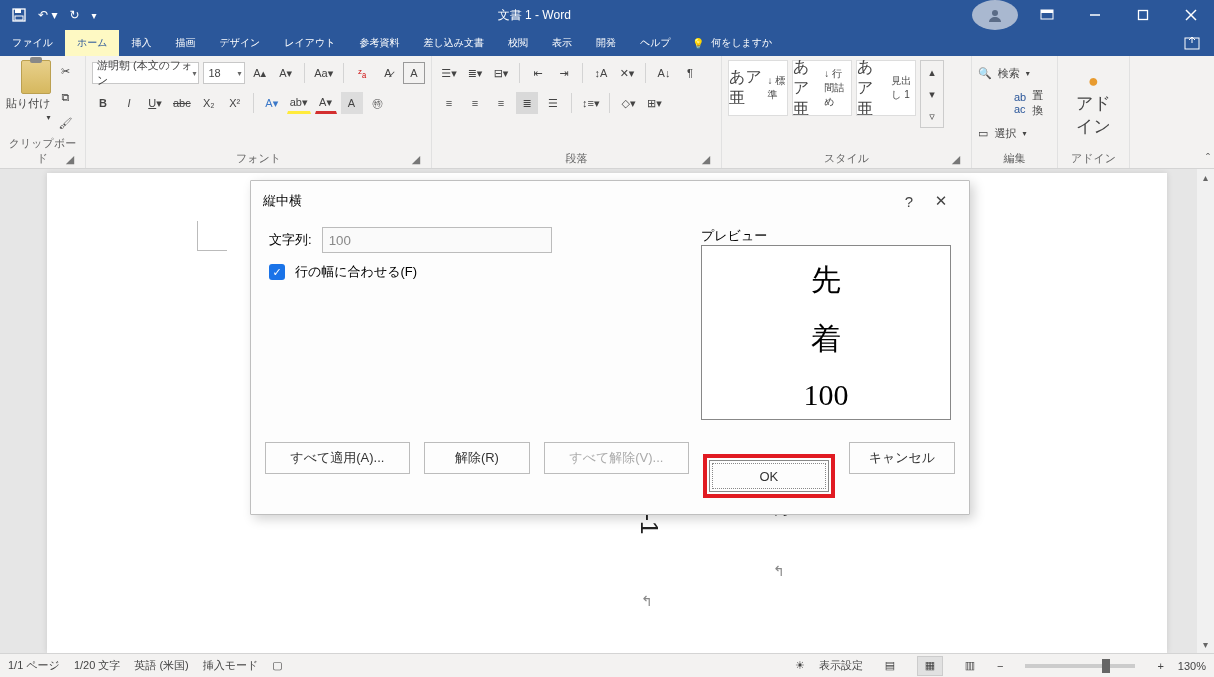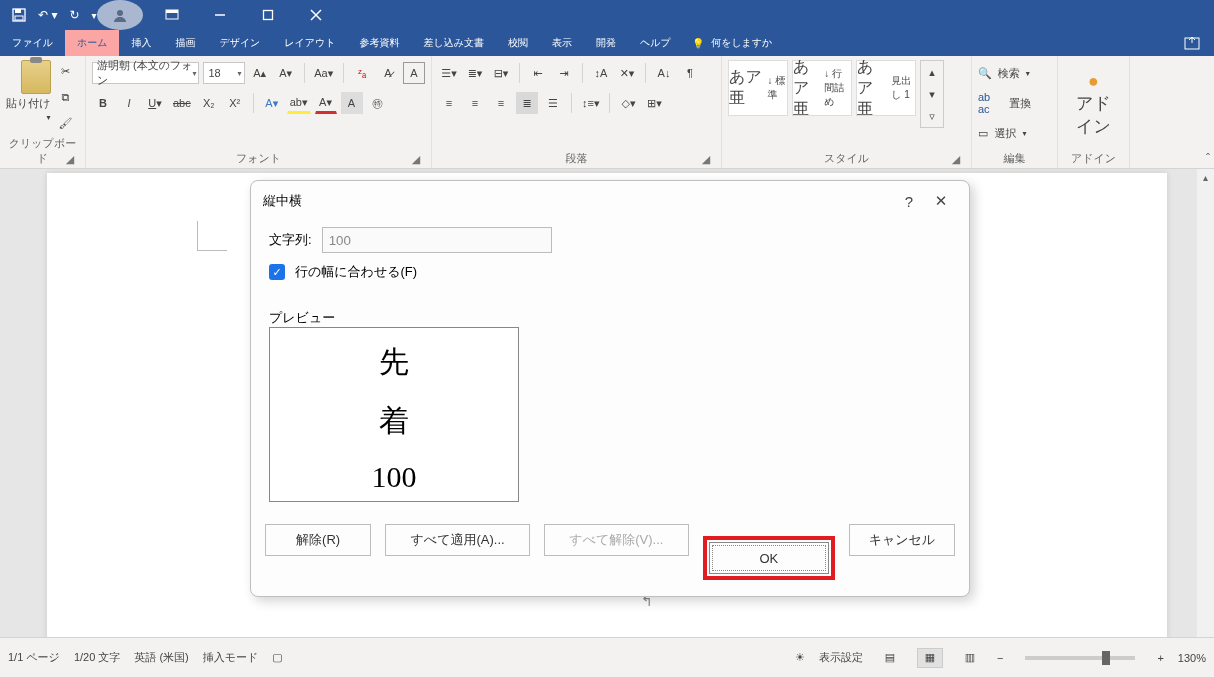--- a/index.html
+++ b/index.html
@@ -10,21 +10,21 @@
 .titlebar .qat { display: flex; gap: 12px; padding-left: 12px; align-items: center; }
 .titlebar .qat span { cursor: pointer; }
 .titlebar .title { flex: 1; text-align: center; }
 .titlebar .winctl { display: flex; align-items: center; gap: 2px; }
 .titlebar .winctl > div { width: 46px; height: 30px; display: flex; align-items: center; justify-content: center; cursor: pointer; }
 .titlebar .acct { width: 24px; height: 24px; border-radius: 50%; background: #a9b8d0; display: flex; align-items: center; justify-content: center; margin-right: 4px; }
 
 
 .tabstrip { height: 26px; background: #2b579a; display: flex; align-items: stretch; color: #fff; font-size: 10px; }
 .tabstrip .tab { padding: 0 12px; display: flex; align-items: center; cursor: pointer; }
-.tabstrip .tab.active { background: #fca5a5; color: #2b579a; }
+.tabstrip .tab.active { background: #fef9c3; color: #2b579a; }
 .tabstrip .tell { display:flex; align-items:center; gap:6px; padding:0 10px;}
 .tabstrip .share { margin-left: auto; width: 44px; display: flex; align-items: center; justify-content: center; }
 
 
 .ribbon { height: 113px; background: #f3f2f1; border-bottom: 1px solid #d4d4d4; display: flex; font-size: 11px; color: #444; position:relative; }
 .group { border-right: 1px solid #e1e1e1; padding: 4px 6px 2px 6px; display: flex; flex-direction: column; }
 .group .rows { flex: 1; display: flex; flex-direction: column; gap: 4px; }
 .group .label { text-align: center; font-size: 11px; color: #666; padding-top: 2px; position:relative;}
 .dlglaunch { position:absolute; right:2px; bottom:0px; width:14px; height:14px; display:flex;align-items:center;justify-content:center;color:#777;}
 .row { display: flex; align-items: center; gap: 4px; height: 26px; }
@@ -45,41 +45,41 @@
 .scrollbar-v .up,.scrollbar-v .dn{height:17px;display:flex;align-items:center;justify-content:center;color:#666;font-size:10px;}
 .scrollbar-v .dn{position:absolute;bottom:0;left:0;right:0;}
 .collapse-r{position:absolute;right:4px;bottom:2px;color:#666;font-size:12px;}
 
 
 .vtxt { position:absolute; font-family:"Yu Mincho","MS Mincho",serif; writing-mode:vertical-rl; text-orientation:upright; font-size:24px; color:#222;}
 .vtxt.num { font-family:"Times New Roman",serif; text-orientation:mixed;}
 .arrowm{font-size:14px;color:#888;}
 
 
-.dialog { position:absolute; left:250px; top:180px; width:720px; background:#fdfdfd; border:1px solid #bfbfbf; box-shadow:4px 4px 12px rgba(0,0,0,.18); border-radius:8px; font-size:13px;}
+.dialog { position:absolute; left:250px; top:180px; width:720px; background:#fdfdfd; border:1px solid #bfbfbf; box-shadow:4px 4px 12px rgba(0,0,0,.18); border-radius:1px; font-size:13px;}
 .dlg-titlebar{height:40px;display:flex;align-items:center;padding:0 12px;}
 .dlg-titlebar .t{flex:1;}
 .dlg-titlebar .h,.dlg-titlebar .x{width:32px;text-align:center;font-size:15px;cursor:pointer;color:#444;}
-.dlg-body{padding:6px 18px 12px 18px; display:flex; gap:18px;flex-direction:column;}
+.dlg-body{padding:6px 18px 12px 18px; display:flex; gap:18px;}
 .dlg-left{flex:1;}
 .dlg-row{display:flex;align-items:center;gap:10px;margin-bottom:10px;}
 .dlg-input{height:26px;border:1px solid #bcbcbc;background:#fafafa;padding:0 6px;width:230px;color:#888;}
 .chk{width:16px;height:16px;background:#1a73e8;border-radius:3px;display:flex;align-items:center;justify-content:center;color:#fff;font-size:11px;}
 .dlg-right-label{width:250px;}
 .preview{width:250px;height:175px;border:1px solid #888;background:#fff;display:flex;flex-direction:column;align-items:center;justify-content:flex-start;padding-top:14px;gap:18px;font-family:"Yu Mincho","MS Mincho",serif;font-size:30px;}
 .preview .num{font-family:"Times New Roman",serif;}
 .dlg-buttons{display:flex;gap:14px;padding:10px 14px 16px 14px;}
 .dlgbtn{height:32px;border:1px solid #bcbcbc;background:#fdfdfd;display:flex;align-items:center;justify-content:center;font-size:13px;cursor:pointer;color:#333;}
 .dlgbtn.w1{width:110px;} .dlgbtn.w2{width:150px;} .dlgbtn.w3{width:120px;} .dlgbtn.wc{width:110px;}
 .dlgbtn.disabled{color:#aaa;}
 .okwrap{border:4px solid #e11b22;padding:2px;margin-top:12px;}
 .okwrap .dlgbtn{border:1px solid #888;outline:1px dotted #888;outline-offset:-4px;}
 
 
-.status{position:absolute;left:0;right:0;bottom:0;height:40px;background:#f3f2f1;border-top:1px solid #d4d4d4;display:flex;align-items:center;font-size:11px;color:#444;padding:0 8px;gap:14px;}
+.status{position:absolute;left:0;right:0;bottom:0;height:24px;background:#f3f2f1;border-top:1px solid #d4d4d4;display:flex;align-items:center;font-size:11px;color:#444;padding:0 8px;gap:14px;}
 .status .sp{flex:1;}
 .viewbtn{width:26px;height:20px;display:flex;align-items:center;justify-content:center;border:1px solid transparent;cursor:pointer;}
 .viewbtn.active{background:#e1e1e1;border-color:#ccc;}
 .zoomtrack{width:110px;height:4px;background:#ccc;position:relative;margin:0 8px;}
 .zoomtrack .knob{position:absolute;top:-5px;left:70%;width:8px;height:14px;background:#666;}
 svg{display:block;}
 </style>
 </head>
 <body>
 
@@ -89,20 +89,21 @@
         <svg width="14" height="14" viewBox="0 0 14 14">
           <rect x="1" y="1" width="12" height="12" fill="none" stroke="#fff" stroke-width="1.3"></rect>
           <rect x="3" y="1" width="6" height="4" fill="#fff"></rect>
           <rect x="3" y="8" width="8" height="4" fill="none" stroke="#fff"></rect>
         </svg>
       </span>
     <span>↶ ▾</span>
     <span>↻</span>
     <span style="font-size:10px;">▾</span>
   </div>
+  <div class="title">文書 1  -  Word</div>
   <div class="winctl">
     <div class="acct">
         <svg width="14" height="14" viewBox="0 0 14 14">
           <circle cx="7" cy="5" r="3" fill="#5a6b86"></circle>
           <path d="M1 14c0-3 3-5 6-5s6 2 6 5" fill="#5a6b86"></path>
         </svg>
       </div>
     <div>
         <svg width="14" height="12" viewBox="0 0 14 12">
           <rect x="1" y="1" width="12" height="9" fill="none" stroke="#fff"></rect>
@@ -270,21 +271,21 @@
     <div class="label"><span>スタイル</span><span class="dlglaunch">◢</span></div>
   </div>
 
   <div class="group" style="width:86px;">
     <div class="rows">
       <div class="row" style="gap:6px;">
           <span>🔍</span>
           <span>検索</span>
           <span style="font-size:8px;">▾</span>
         </div>
-      <div class="row" style="gap:19px;">
+      <div class="row" style="gap:6px;margin-left:36px;">
           <span style="color:#2b579a;">ab<br>ac</span>
           <span>置換</span>
         </div>
       <div class="row" style="gap:6px;">
           <span>▭</span>
           <span>選択</span>
           <span style="font-size:8px;">▾</span>
         </div>
     </div>
     <div class="label">編集</div>
@@ -337,22 +338,22 @@
     <div>
       <div class="dlg-right-label">プレビュー</div>
       <div class="preview">
         <span>先</span>
         <span>着</span>
         <span class="num">100</span>
       </div>
     </div>
   </div>
   <div class="dlg-buttons">
+    <div class="dlgbtn w2">すべて適用(A)...</div>
     <div class="dlgbtn w1">解除(R)</div>
-    <div class="dlgbtn w2">すべて適用(A)...</div>
     <div class="dlgbtn w2 disabled">すべて解除(V)...</div>
     <div class="okwrap">
       <div class="dlgbtn w3">OK</div>
     </div>
     <div class="dlgbtn wc">キャンセル</div>
   </div>
 </div>
 
 <div class="status">
   <span>1/1 ページ</span>

